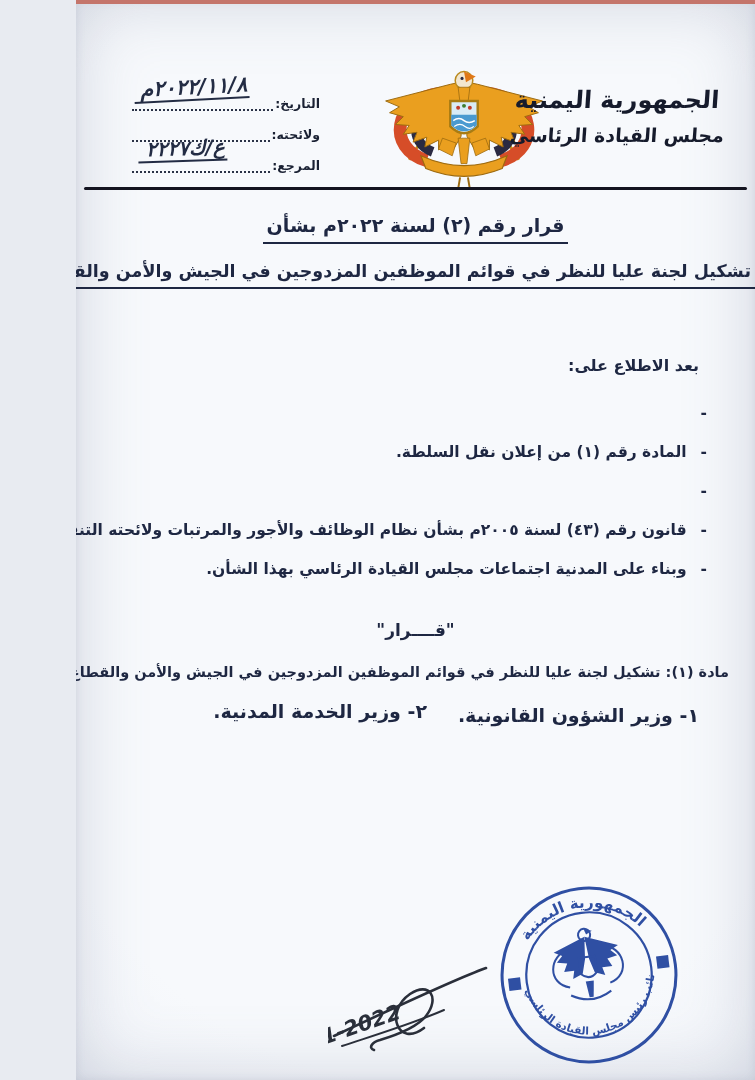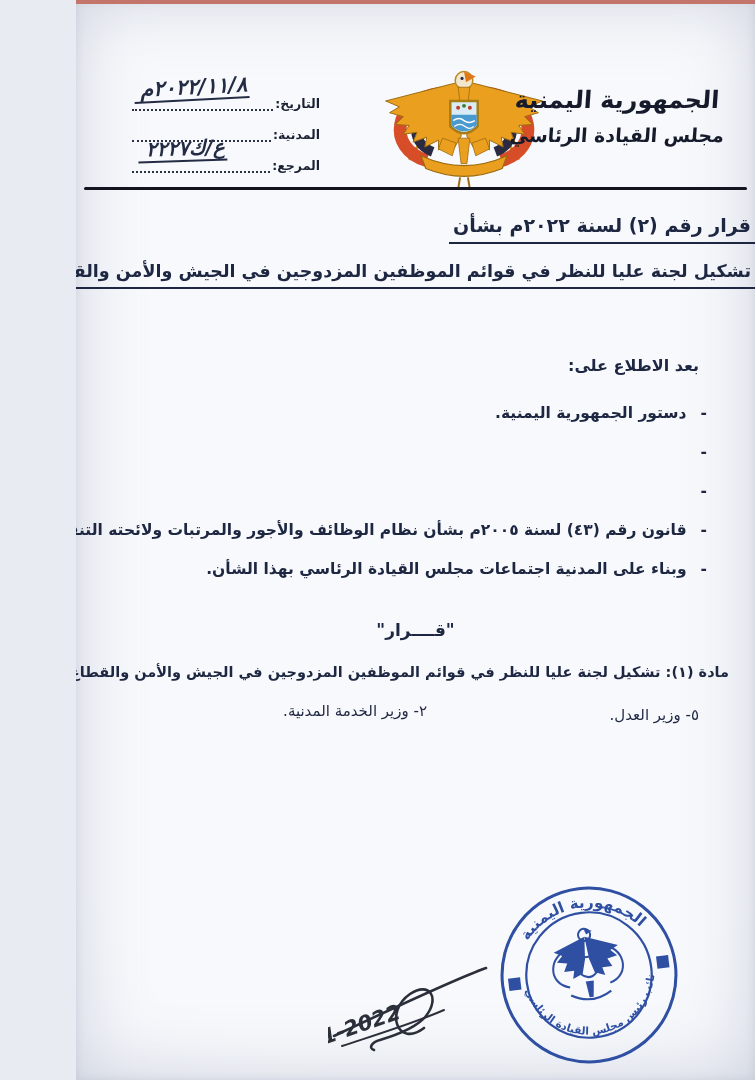--- a/index.html
+++ b/index.html
@@ -24,56 +24,56 @@
   .hand-ref{top:-10px;left:6px;font-size:20px;transform:rotate(-2deg);border-bottom:2px solid #232c44;padding:0 2px 0 8px;}
   
   .emblem{top:52px;left:288px;width:200px;height:142px;}
   
   .masthead{top:86px;right:16px;width:244px;text-align:center;color:#161b2c;}
   .masthead .l1{font-size:24px;font-weight:700;transform:skewX(-4deg);letter-spacing:1px;}
   .masthead .l2{font-size:19px;font-weight:700;margin-top:10px;transform:skewX(-4deg);}
   
   .rule{top:187px;left:8px;right:8px;height:3px;background:#141420;border-radius:2px;}
   
-  .title-wrap{left:0;right:0;}
+  .title-wrap{left:0;right:0;text-align:center;}
   .t1{top:214px;}
   .t2{top:261px;}
   .title-text{display:inline-block;font-weight:700;border-bottom:2px solid #1e2742;padding:0 4px 6px 4px;white-space:nowrap;}
   .t1 .title-text{font-size:19px;}
   .t2 .title-text{font-size:17.5px;}
   
   .preamble-head{top:356px;right:56px;font-size:16px;font-weight:700;}
   .bullets{top:402px;right:48px;left:40px;}
   .bullet{display:flex;gap:14px;justify-content:flex-start;font-size:15.5px;font-weight:700;line-height:22px;margin-bottom:17px;white-space:nowrap;}
   .dash{font-weight:700;}
   
   .qarar{top:620px;left:0;right:0;text-align:center;font-size:17px;font-weight:700;}
   .article{top:664px;right:26px;left:6px;font-size:14.5px;font-weight:700;white-space:nowrap;text-align:right;}
   .members-right{top:704px;right:56px;}
   .members-left{top:700px;right:328px;}
-  .member{font-size:15px;font-weight:400;line-height:22px;margin-bottom:24px;white-space:nowrap;}
+  .member{font-size:19px;font-weight:700;line-height:22px;margin-bottom:24px;white-space:nowrap;}
   
   .signature{top:932px;left:252px;width:220px;height:125px;}
   .stamp{top:884px;left:422px;width:182px;height:182px;transform:rotate(-7deg);}
 </style>
 </head>
 <body>
 
 <div class="page">
 
   <div class="abs top-line"></div>
 
   <div class="abs hdr-fields">
     <div class="hdr-row">
       <span class="hdr-label">التاريخ:</span>
       <span class="hdr-dots"></span>
       <span class="hand hand-date">٢٠٢٢/١١/٨م</span>
     </div>
     <div class="hdr-row">
-      <span class="hdr-label">المدنية:</span>
+      <span class="hdr-label">ولائحته:</span>
       <span class="hdr-dots"></span>
     </div>
     <div class="hdr-row">
       <span class="hdr-label">المرجع:</span>
       <span class="hdr-dots"></span>
       <span class="hand hand-ref">ع/ك٢٢٢٧</span>
     </div>
   </div>
 
   <div class="abs emblem">
@@ -128,43 +128,43 @@
   </div>
   <div class="abs title-wrap t2">
     <span class="title-text">تشكيل لجنة عليا للنظر في قوائم الموظفين المزدوجين في الجيش والأمن والقطاع المدني.</span>
   </div>
 
   <div class="abs preamble-head">بعد الاطلاع على:</div>
 
   <div class="abs bullets">
     <div class="bullet">
       <span class="dash">-</span>
-      <span>دستور الجمهورية اليمنية.</span>
-    </div>
-    <div class="bullet">
-      <span class="dash">-</span>
+    </div>
+    <div class="bullet">
+      <span class="dash">-</span>
+      <span>المادة رقم (١) من إعلان نقل السلطة.</span>
     </div>
     <div class="bullet">
       <span class="dash">-</span>
     </div>
     <div class="bullet">
       <span class="dash">-</span>
       <span>قانون رقم (٤٣) لسنة ٢٠٠٥م بشأن نظام الوظائف والأجور والمرتبات ولائحته التنفيذية.</span>
     </div>
     <div class="bullet">
       <span class="dash">-</span>
       <span>وبناء على المدنية اجتماعات مجلس القيادة الرئاسي بهذا الشأن.</span>
     </div>
   </div>
 
   <div class="abs qarar">"قــــرار"</div>
   <div class="abs article">مادة (١): تشكيل لجنة عليا للنظر في قوائم الموظفين المزدوجين في الجيش والأمن والقطاع المدني برئاسة وزير المالية وعضوية كل من:</div>
 
   <div class="abs members-right">
-    <div class="member">٥- وزير العدل.</div>
+    <div class="member">١- وزير الشؤون القانونية.</div>
   </div>
   <div class="abs members-left">
     <div class="member">٢- وزير الخدمة المدنية.</div>
   </div>
 
   <div class="abs signature">
     <svg viewBox="0 0 220 125" width="220" height="125">
       <path d="M6,104 C40,88 130,46 158,36" fill="none" stroke="#2a2f3a" stroke-width="2.6" stroke-linecap="round"></path>
       <path d="M96,96 C70,116 56,80 82,62 C102,49 112,66 98,84 C90,94 72,102 52,108 C44,110 40,116 46,118" fill="none" stroke="#2a2f3a" stroke-width="2.6" stroke-linecap="round"></path>
       <path d="M14,114 C44,104 84,92 116,78" fill="none" stroke="#2a2f3a" stroke-width="2" stroke-linecap="round"></path>

